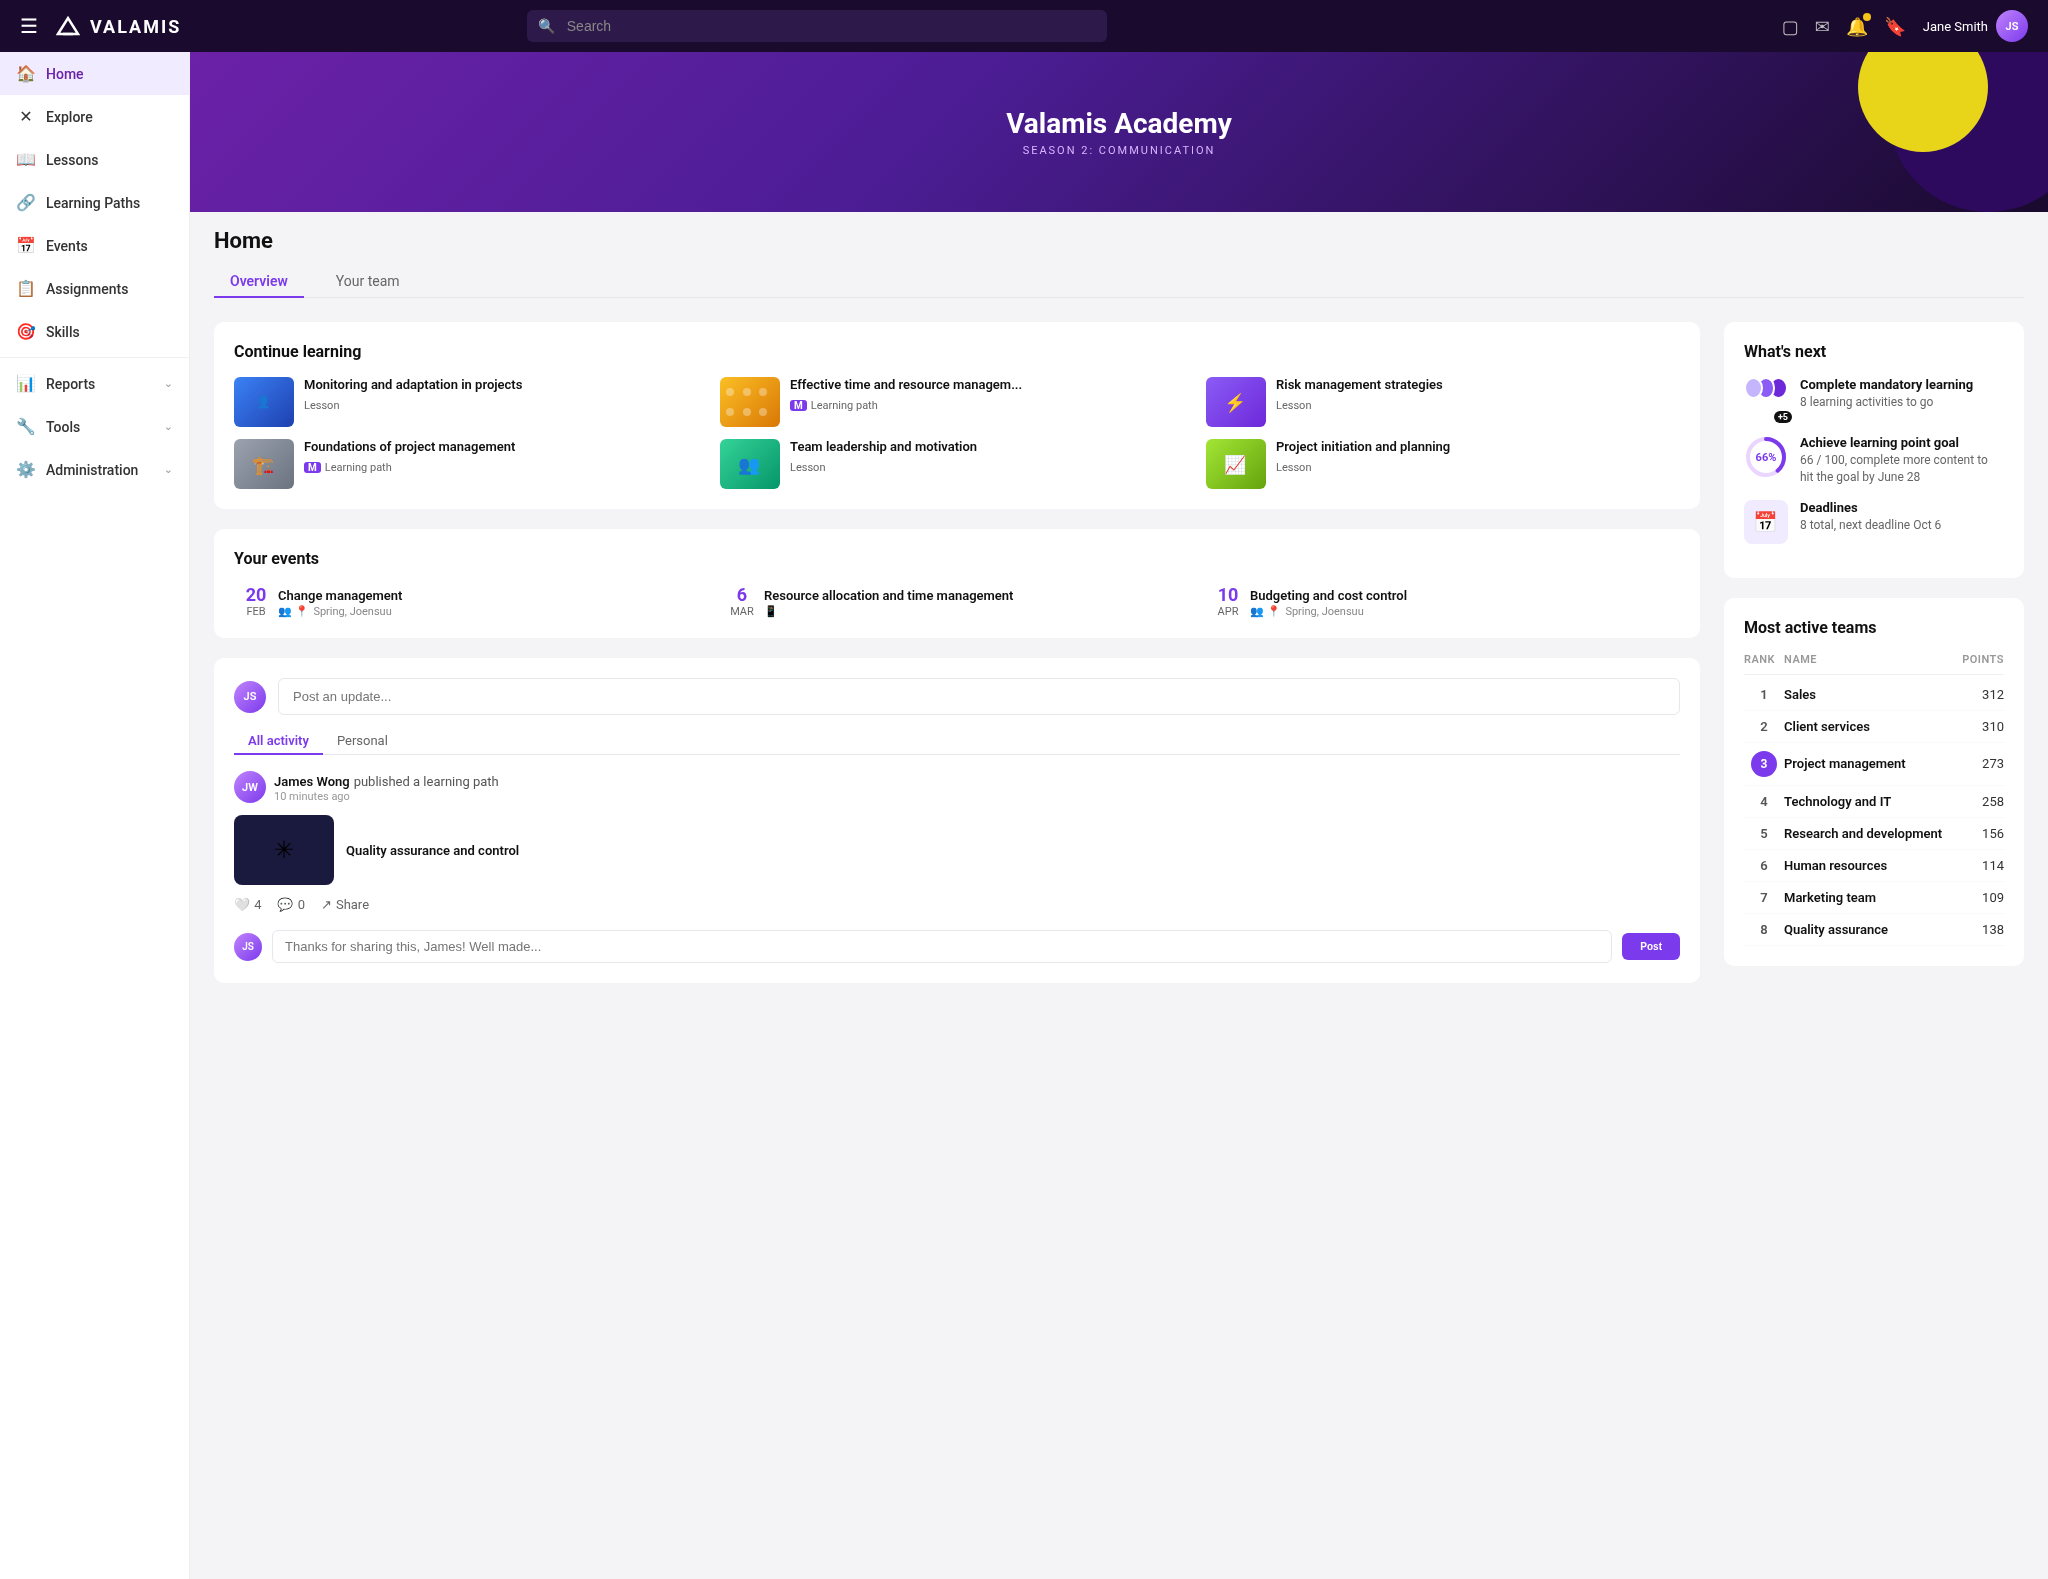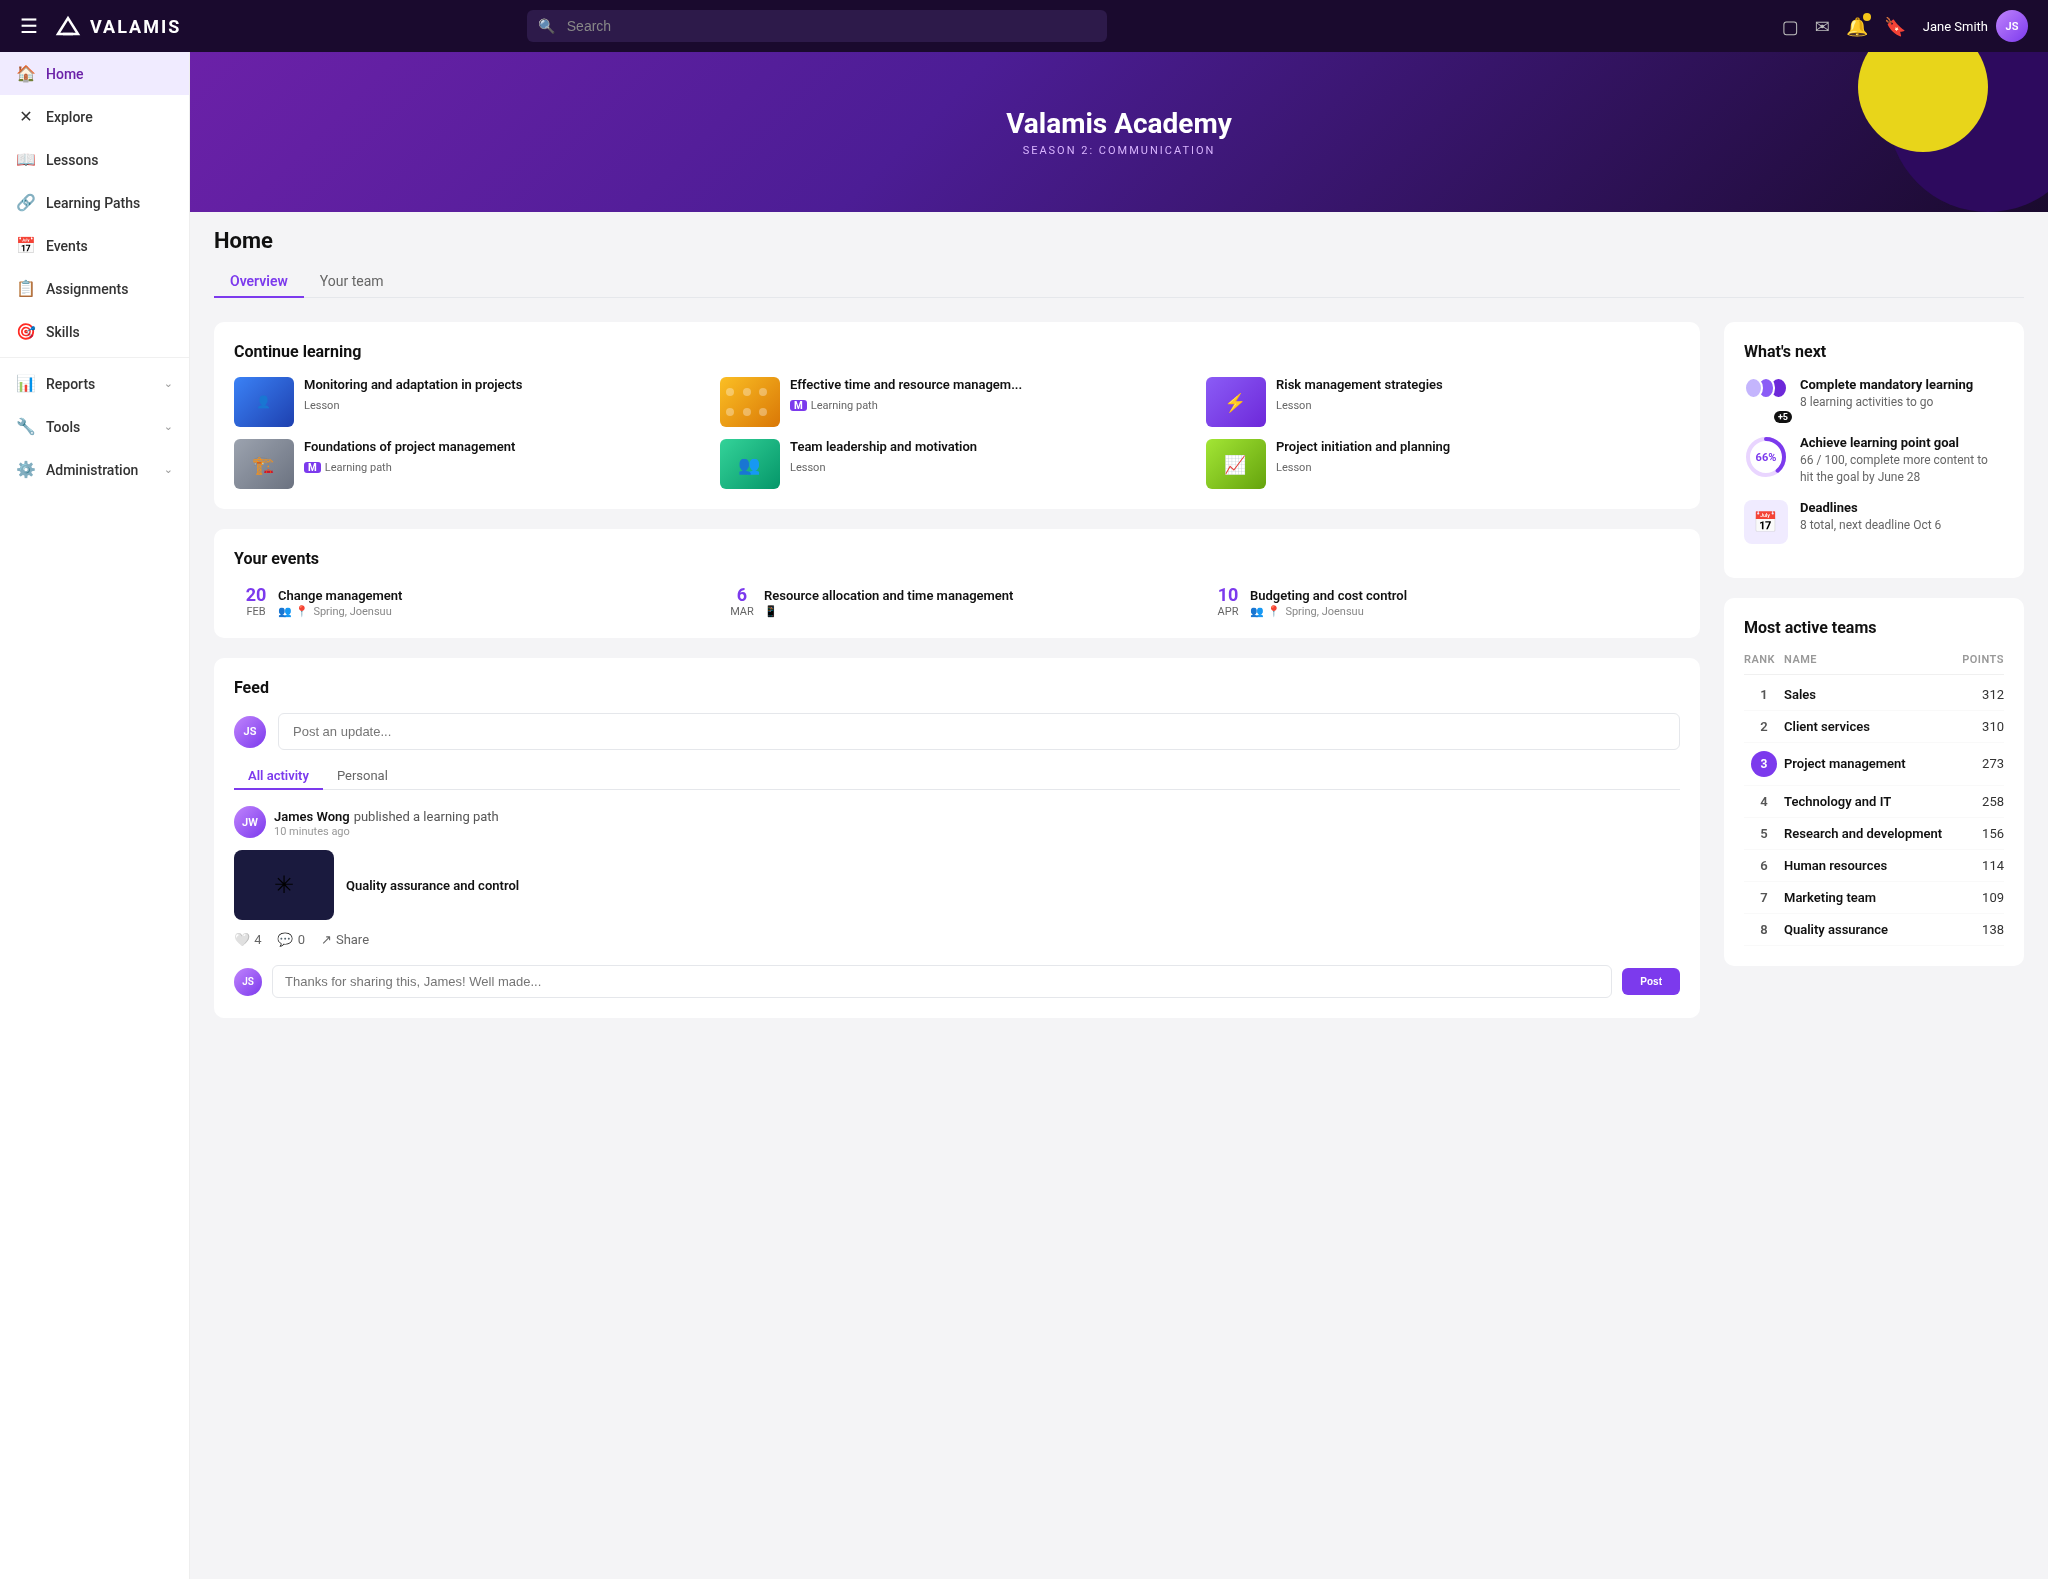--- a/index.html
+++ b/index.html
@@ -43,21 +43,21 @@
     .hero-text p { font-size: 11px; letter-spacing: 2px; text-transform: uppercase; color: #d8b4fe; margin-top: 4px; }
 
     
     .content { padding: 24px; display: flex; gap: 24px; }
     .content-left { flex: 1; min-width: 0; }
     .content-right { width: 300px; flex-shrink: 0; }
 
     
     .page-title-area { padding: 16px 24px 0; }
     .page-title { font-size: 22px; font-weight: 700; color: #111; }
-    .tabs { display: flex; gap: 0; margin-top: 12px; border-bottom: 1px solid #e5e7eb; }
+    .tabs { display: flex; gap: 16px; margin-top: 12px; border-bottom: 1px solid #e5e7eb; }
     .tab { padding: 8px 16px; font-size: 14px; cursor: pointer; color: #666; position: relative; }
     .tab.active { color: #7c3aed; font-weight: 600; }
     .tab.active::after { content: ''; position: absolute; bottom: -1px; left: 0; right: 0; height: 2px; background: #7c3aed; }
 
     
     .card { background: #fff; border-radius: 10px; padding: 20px; margin-bottom: 20px; }
     .section-title { font-size: 16px; font-weight: 700; color: #111; margin-bottom: 16px; }
 
     
     .learning-grid { display: grid; grid-template-columns: 1fr 1fr 1fr; gap: 12px; }
@@ -351,21 +351,20 @@
                   <span>📍</span>
                   Spring, Joensuu
                 </div>
               </div>
             </div>
 
           </div>
         </div>
 
         <div class="card">
-          <div class="section-title">Feed</div>
           <div class="feed-input-row">
             <div class="avatar-placeholder">JS</div>
             <input class="feed-input" type="text" placeholder="Post an update..." style="">
           </div>
           <div class="feed-tabs">
             <div class="feed-tab active">All activity</div>
             <div class="feed-tab">Personal</div>
           </div>
 
           <div class="feed-post">

